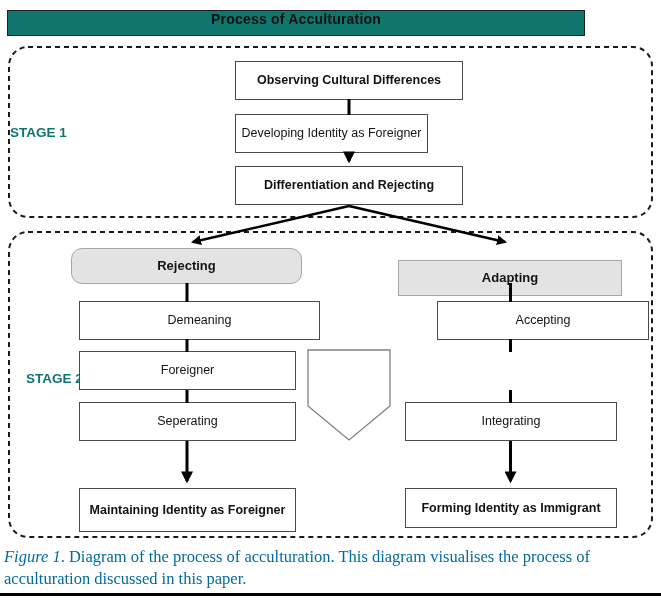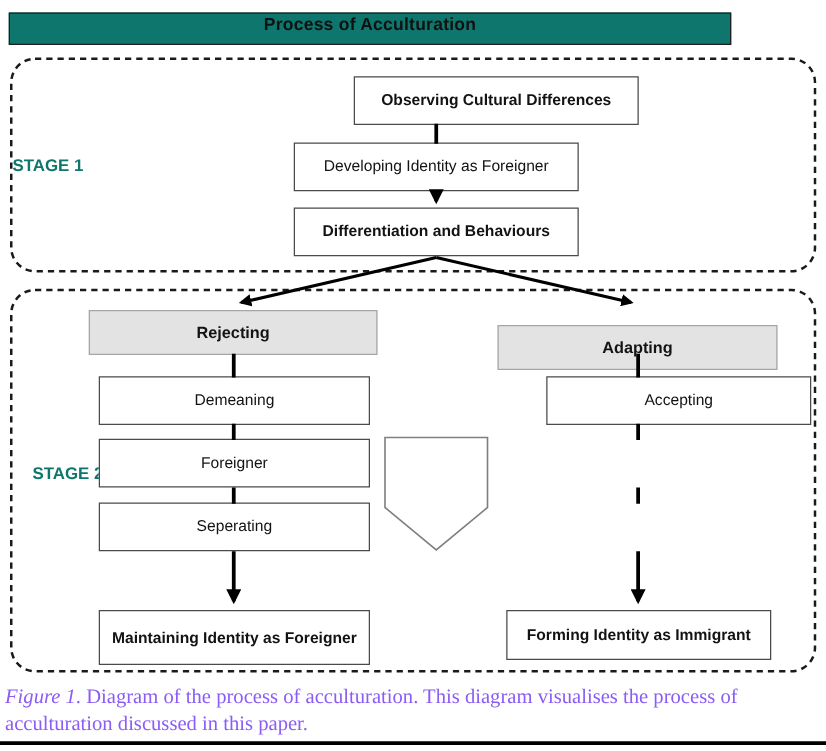--- a/index.html
+++ b/index.html
@@ -24,51 +24,52 @@
     font-size:12.5px;color:#131313;padding:2px 4px;line-height:1.15;
   }
   .fbox.bold{font-weight:bold;}
   .fbox.gray{background:#e3e3e3;border:1.6px solid #a6a6a6;font-weight:bold;font-size:13px;}
   .coping-text{
     position:absolute;left:308px;top:356px;width:82px;
     text-align:center;font-size:12.5px;line-height:16px;color:#131313;
   }
   .caption{
     position:absolute;left:4px;top:546px;width:640px;
-    font-family:"Liberation Serif", serif;font-size:16.5px;line-height:22px;color:#8b5cf6;
+    font-family:"Liberation Serif", serif;font-size:16.5px;line-height:22px;color:#0369a1;
   }
   .caption .fig-label{font-style:italic;}
   .bottom-rule{
     position:absolute;left:0;top:593px;width:661px;height:2.5px;background:#000;
   }
 </style>
 </head>
 <body>
 
 <div class="page">
 
   <div class="title-bar">
     <span>Process of Acculturation</span>
   </div>
 
   <div class="stage-label" style="left:10px;top:125px;">STAGE 1</div>
   <div class="stage-label" style="left:26px;top:371px;">STAGE 2</div>
 
-  <div class="fbox bold" style="left:235px;top:61px;width:228px;height:39px;margin-left:48px;">Observing Cultural Differences</div>
-  <div class="fbox" style="left:235px;top:114px;width:228px;height:39px;">Developing Identity as Foreigner</div>
-  <div class="fbox bold" style="left:235px;top:166px;width:228px;height:39px;">Differentiation and Behaviours</div>
+  <div class="fbox bold" style="left:235px;top:61px;width:228px;height:39px;">Observing Cultural Differences</div>
+  <div class="fbox" style="left:235px;top:114px;width:193px;height:39px;">Developing Identity as Foreigner</div>
+  <div class="fbox bold" style="left:235px;top:166px;width:228px;height:39px;">Differentiation and Rejecting</div>
 
-  <div class="fbox gray" style="left:71px;top:248px;width:231px;height:36px;">Rejecting</div>
-  <div class="fbox" style="left:79px;top:301px;width:217px;height:39px;">Demeaning</div>
+  <div class="fbox gray" style="left:71px;top:248px;width:231px;height:36px;border-radius:11px;">Rejecting</div>
+  <div class="fbox" style="left:79px;top:301px;width:241px;height:39px;">Demeaning</div>
   <div class="fbox" style="left:79px;top:351px;width:217px;height:39px;">Foreigner</div>
   <div class="fbox" style="left:79px;top:402px;width:217px;height:39px;">Seperating</div>
   <div class="fbox bold" style="left:79px;top:488px;width:217px;height:44px;text-align:center;">Maintaining Identity as Foreigner</div>
 
   <div class="fbox gray" style="left:398px;top:260px;width:224px;height:36px;">Adapting</div>
   <div class="fbox" style="left:405px;top:301px;width:212px;height:39px;margin-left:32px;">Accepting</div>
+  <div class="fbox" style="left:405px;top:402px;width:212px;height:39px;">Integrating</div>
   <div class="fbox bold" style="left:405px;top:488px;width:212px;height:40px;">Forming Identity as Immigrant</div>
 
   <div class="coping-text">
     <div>Coping</div>
     <div>Behaviours</div>
   </div>
 
   <svg class="overlay" width="661" height="601" viewBox="0 0 661 601">
     <defs>
       <marker id="ah" viewBox="0 0 10 10" refX="8" refY="5" markerWidth="4" markerHeight="4" orient="auto">

